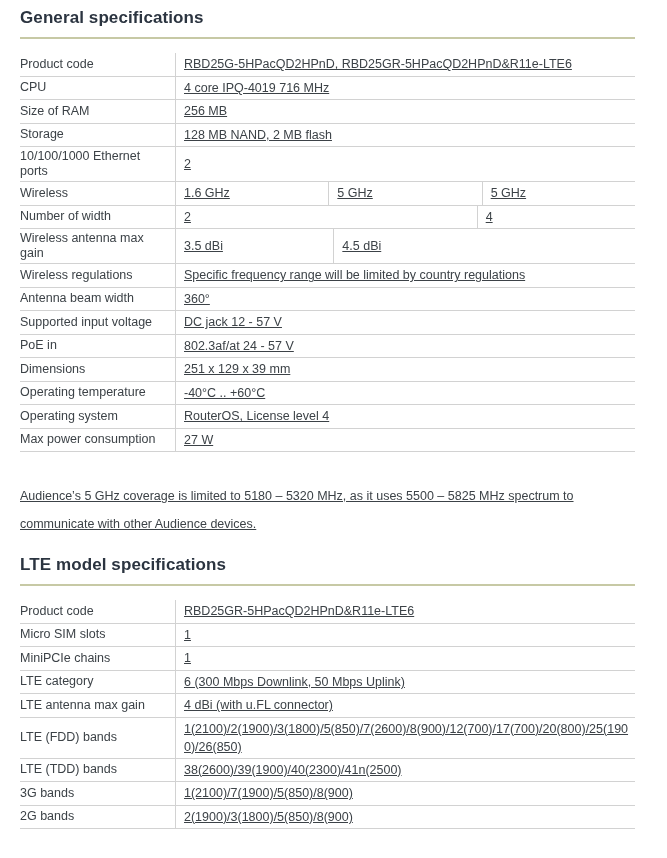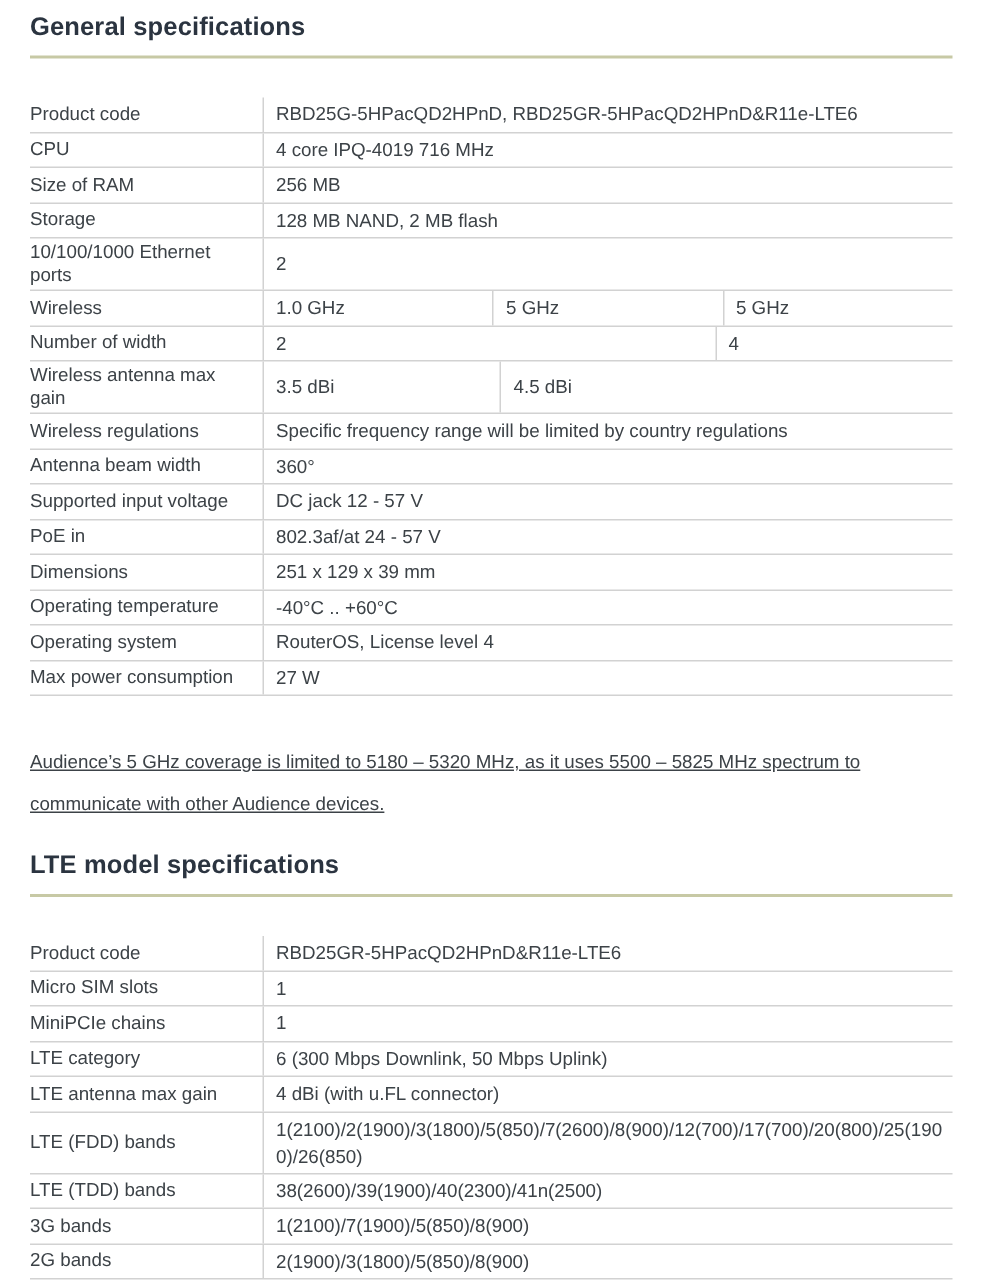--- a/index.html
+++ b/index.html
@@ -18,35 +18,35 @@
   .container{padding:8px 32px 0 20px;}
   .section-heading{
     font-size:17px;font-weight:700;color:var(--heading);
     margin:0 0 9px 0;letter-spacing:0.1px;
   }
   .section-heading.second{margin-top:17px;}
   .accent-line{
     border:none;height:0;border-top:2px solid var(--accent);
     margin:0;width:615px;
   }
-  .spec-table{margin-top:26px;width:615px;}
+  .spec-table{margin-top:14px;width:615px;}
   .spec-row{
     display:flex;align-items:stretch;
     border-bottom:1px solid var(--border);
     min-height:23.5px;
   }
   .spec-label{
     flex:0 0 155px;width:155px;display:flex;align-items:center;
     font-size:12.5px;line-height:15px;padding:2px 8px 2px 0;
   }
   .spec-value{
     display:flex;align-items:center;
     border-left:1px solid var(--border);
     padding:2px 6px 2px 8px;font-size:12.5px;line-height:18px;
-    min-width:0;overflow-wrap:anywhere;
+    min-width:0;overflow-wrap:anywhere;text-decoration:underline;
   }
   .span1{flex:1 1 0;}
   .span2{flex:2 2 0;}
   .span3{flex:3 3 0;}
   .note{
     margin:30px 0 0 0;width:630px;
     font-size:12.5px;line-height:28px;color:var(--text);text-decoration:underline;
   }
 </style>
 </head>
@@ -73,21 +73,21 @@
       <div class="spec-row">
         <div class="spec-label">Storage</div>
         <div class="spec-value span3">128 MB NAND, 2 MB flash</div>
       </div>
       <div class="spec-row">
         <div class="spec-label">10/100/1000 Ethernet ports</div>
         <div class="spec-value span3">2</div>
       </div>
       <div class="spec-row">
         <div class="spec-label">Wireless</div>
-        <div class="spec-value span1">1.0 GHz</div>
+        <div class="spec-value span1">1.6 GHz</div>
         <div class="spec-value span1">5 GHz</div>
         <div class="spec-value span1">5 GHz</div>
       </div>
       <div class="spec-row">
         <div class="spec-label">Number of width</div>
         <div class="spec-value span2">2</div>
         <div class="spec-value span1">4</div>
       </div>
       <div class="spec-row">
         <div class="spec-label">Wireless antenna max gain</div>

